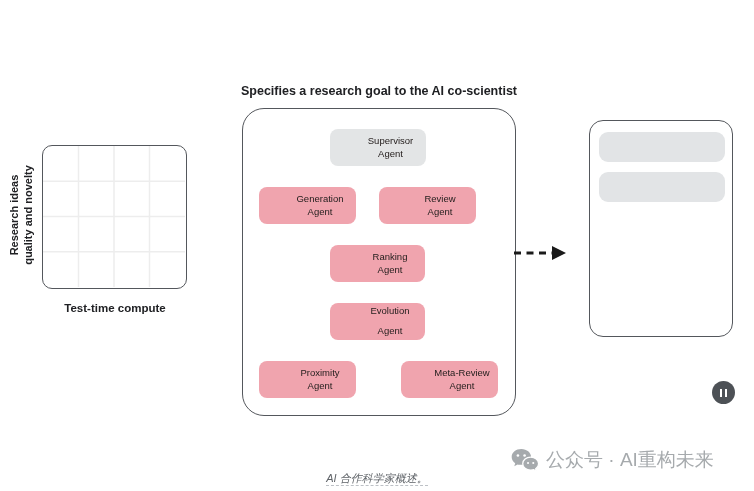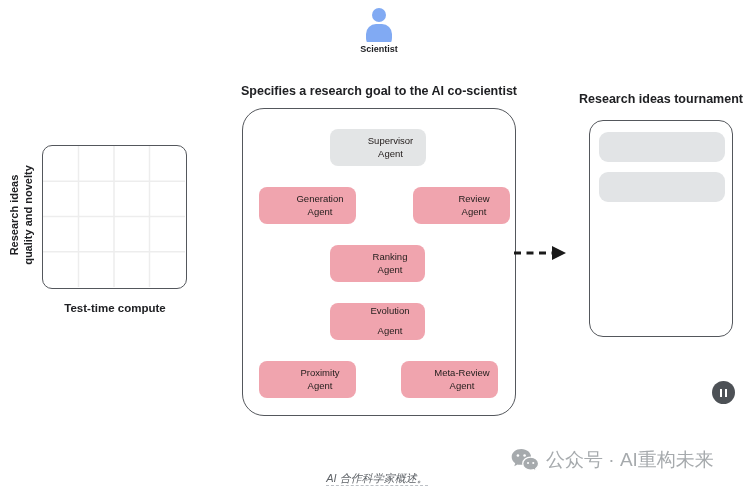--- a/index.html
+++ b/index.html
@@ -25,21 +25,21 @@
   }
   .agent {
     position: absolute; border-radius: 8px;
     display: flex; flex-direction: column; align-items: center; justify-content: center;
     font-size: 9.5px; line-height: 1.35; text-align: center; color: #26201f; padding-left: 25px;
   }
   .agent.pink { background: #f0a4ae; }
   .agent.gray { background: #e3e5e6; }
   .a-supervisor  { left: 330px; top: 129px; width: 96px; height: 37px; }
   .a-generation  { left: 259px; top: 187px; width: 97px; height: 37px; }
-  .a-review      { left: 413px; top: 187px; width: 97px; height: 37px; }
+  .a-review      { left: 379px; top: 187px; width: 97px; height: 37px; }
   .a-ranking     { left: 330px; top: 245px; width: 95px; height: 37px; }
   .a-evolution   { left: 330px; top: 303px; width: 95px; height: 37px; gap: 7px; }
   .a-proximity   { left: 259px; top: 361px; width: 97px; height: 37px; }
   .a-metareview  { left: 401px; top: 361px; width: 97px; height: 37px; }
   .agent span { display: block; }
 
   
   .flow-arrow { position: absolute; left: 513px; top: 244px; }
 
   
@@ -103,27 +103,20 @@
     position: absolute; left: 510px; top: 447px;
     display: flex; align-items: center; gap: 7px;
     color: #a6aaad; font-size: 19px; white-space: nowrap;
   }
 </style>
 </head>
 <body>
 
 <div class="canvas">
 
-  <div class="scientist">
-    <svg width="34" height="36" viewBox="0 0 34 36">
-      <circle cx="17" cy="9" r="7" fill="#81aaf3"></circle>
-      <rect x="4" y="18" width="26" height="24" rx="10" fill="#81aaf3"></rect>
-    </svg>
-    <div class="scientist-label">Scientist</div>
-  </div>
 
   <div class="flow-title">Specifies a research goal to the AI co-scientist</div>
 
   <div class="flow-box"></div>
 
   <div class="agent gray a-supervisor">
     <span>Supervisor</span>
     <span>Agent</span>
   </div>
   <div class="agent pink a-generation">
@@ -160,21 +153,20 @@
     <span>Research ideas</span>
     <span>quality and novelty</span>
   </div>
   <div class="mini-chart">
     <svg width="142" height="141">
       <path d="M35.5 0 V141 M71 0 V141 M106.5 0 V141 M0 35.25 H142 M0 70.5 H142 M0 105.75 H142" stroke="#ededed" stroke-width="1.5" fill="none"></path>
     </svg>
   </div>
   <div class="xlabel">Test-time compute</div>
 
-  <div class="tournament-title">Research ideas tournament</div>
   <div class="tournament-box">
     <div class="t-bar bar1"></div>
     <div class="t-bar bar2"></div>
   </div>
 
   <div class="pause-btn">
     <span class="pause-bars"></span>
   </div>
 
   <div class="caption-zh">

